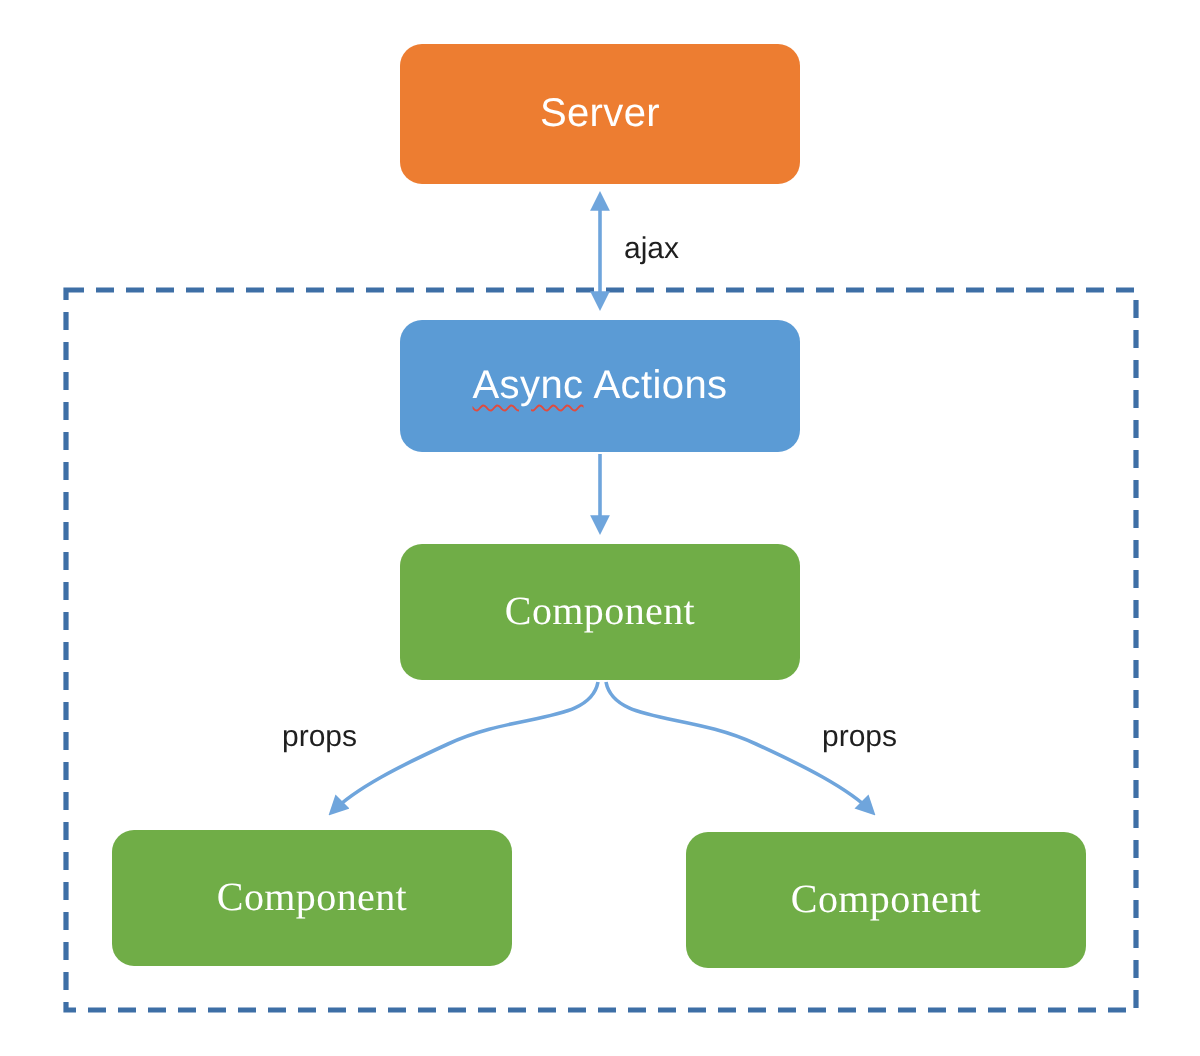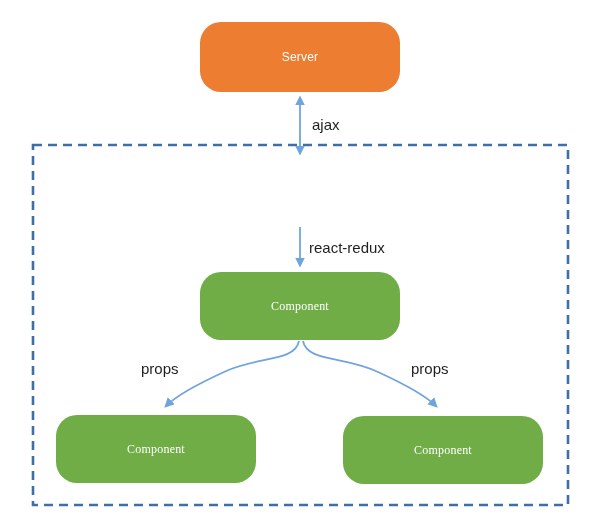--- a/index.html
+++ b/index.html
@@ -32,23 +32,23 @@
     stroke-width: 1.8;
   }
   .ah-fill {
     fill: var(--edge-stroke, #6FA5DC);
   }
   .node {
     position: absolute;
     display: flex;
     align-items: center;
     justify-content: center;
-    border-radius: 21px;
+    border-radius: 11px;
     color: var(--node-text, #FFFFFF);
-    font-size: 12px;
+    font-size: 20px;
     letter-spacing: 0.2px;
     text-align: center;
   }
   .node.server    { background: var(--server-fill, #ED7D31); }
   .node.async     { background: var(--async-fill, #5B9BD5); }
   .node.component { background: var(--component-fill, #70AD47); font-family: Liberation Serif, serif; }
   .node-label {
     display: flex;
     gap: 5px;
     white-space: nowrap;
@@ -89,20 +89,26 @@
 
     <path d="M 303 341 C 307 362, 344 356, 378 372 C 402 383, 424 394, 436 406" class="edge" marker-end="url(#ah)"></path>
   </svg>
 
   <div class="node server" style="left:200px; top:22px; width:200px; height:70px;">
     <span class="node-label">
       <span>Server</span>
     </span>
   </div>
 
+  <div class="node async" style="left:200px; top:160px; width:200px; height:66px;">
+    <span class="node-label">
+      <span class="misspelled">Async</span>
+      <span>Actions</span>
+    </span>
+  </div>
 
   <div class="node component" style="left:200px; top:272px; width:200px; height:68px;">
     <span class="node-label">
       <span>Component</span>
     </span>
   </div>
 
   <div class="node component" style="left:56px; top:415px; width:200px; height:68px;">
     <span class="node-label">
       <span>Component</span>
@@ -110,19 +116,18 @@
   </div>
 
   <div class="node component" style="left:343px; top:416px; width:200px; height:68px;">
     <span class="node-label">
       <span>Component</span>
     </span>
   </div>
 
   <div class="edge-label" style="left:312px; top:116px;">ajax</div>
 
-  <div class="edge-label" style="left:309px; top:239px;">react-redux</div>
 
   <div class="edge-label" style="left:141px; top:360px;">props</div>
 
   <div class="edge-label" style="left:411px; top:360px;">props</div>
 
 </div>
 
 </body></html>

